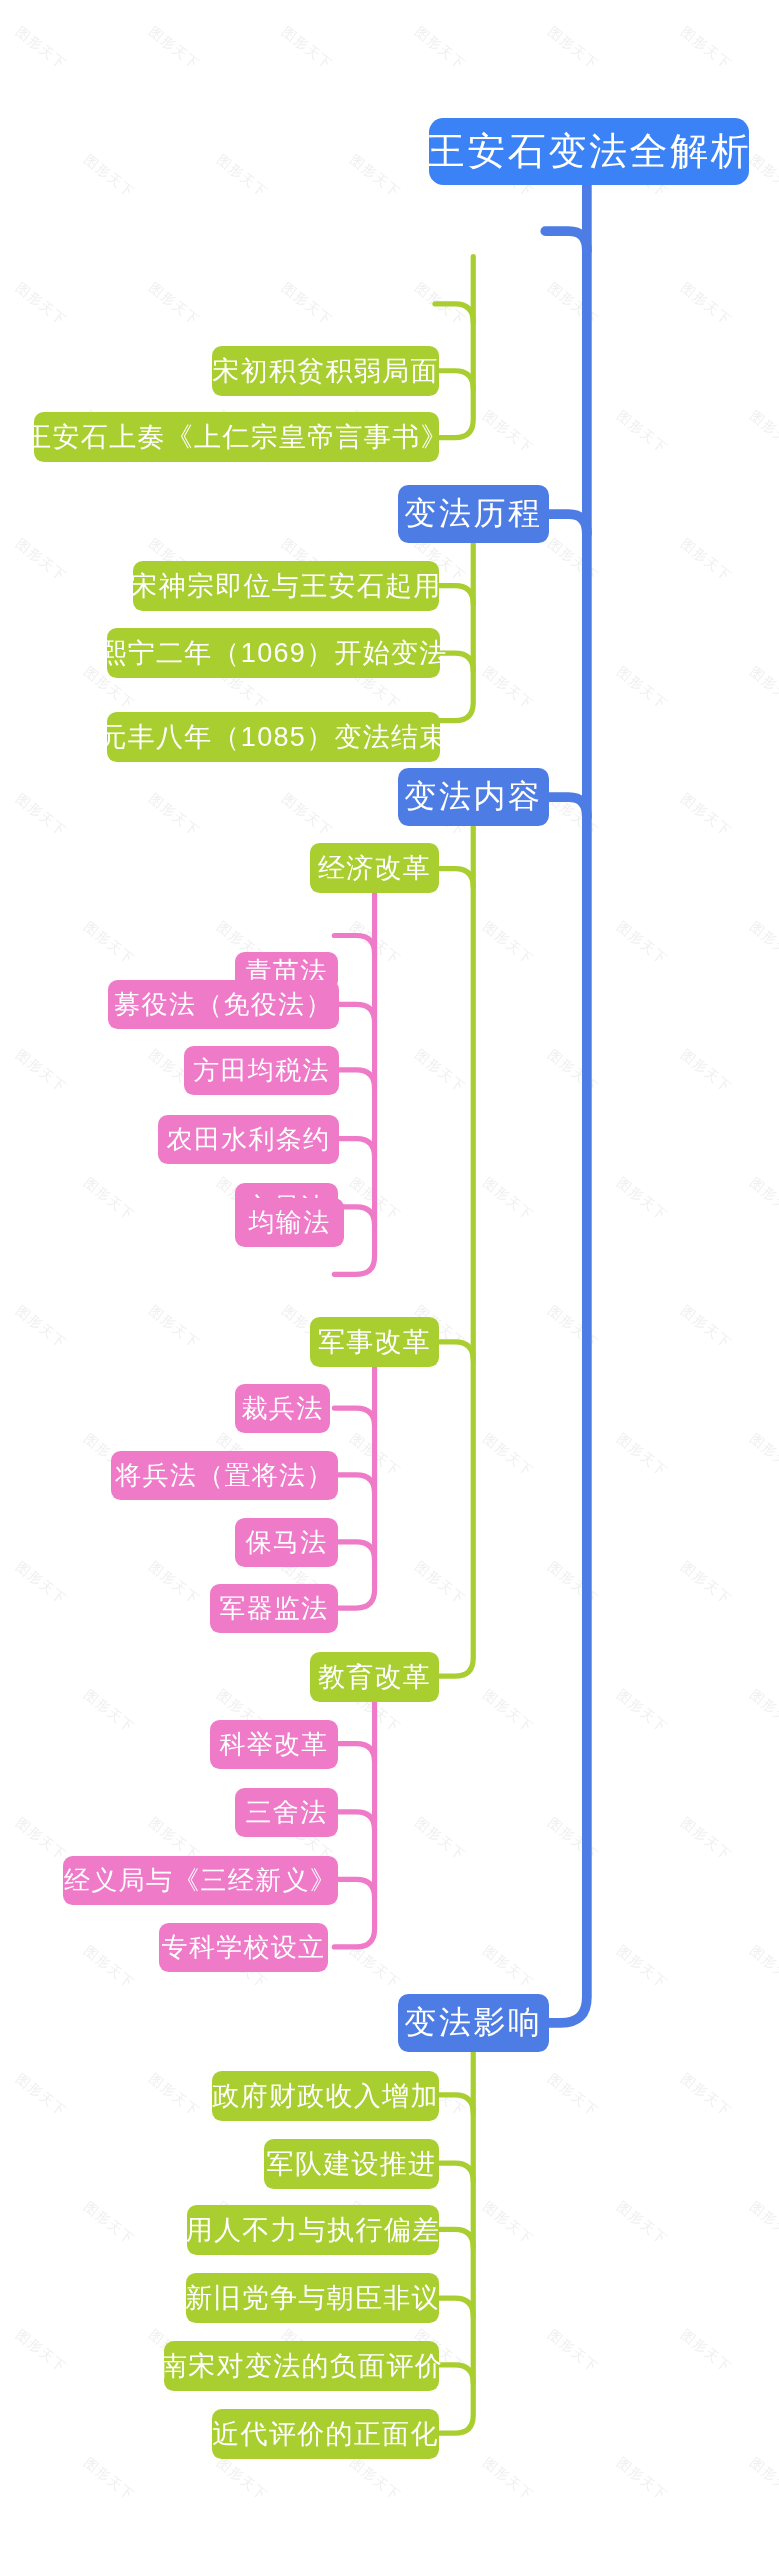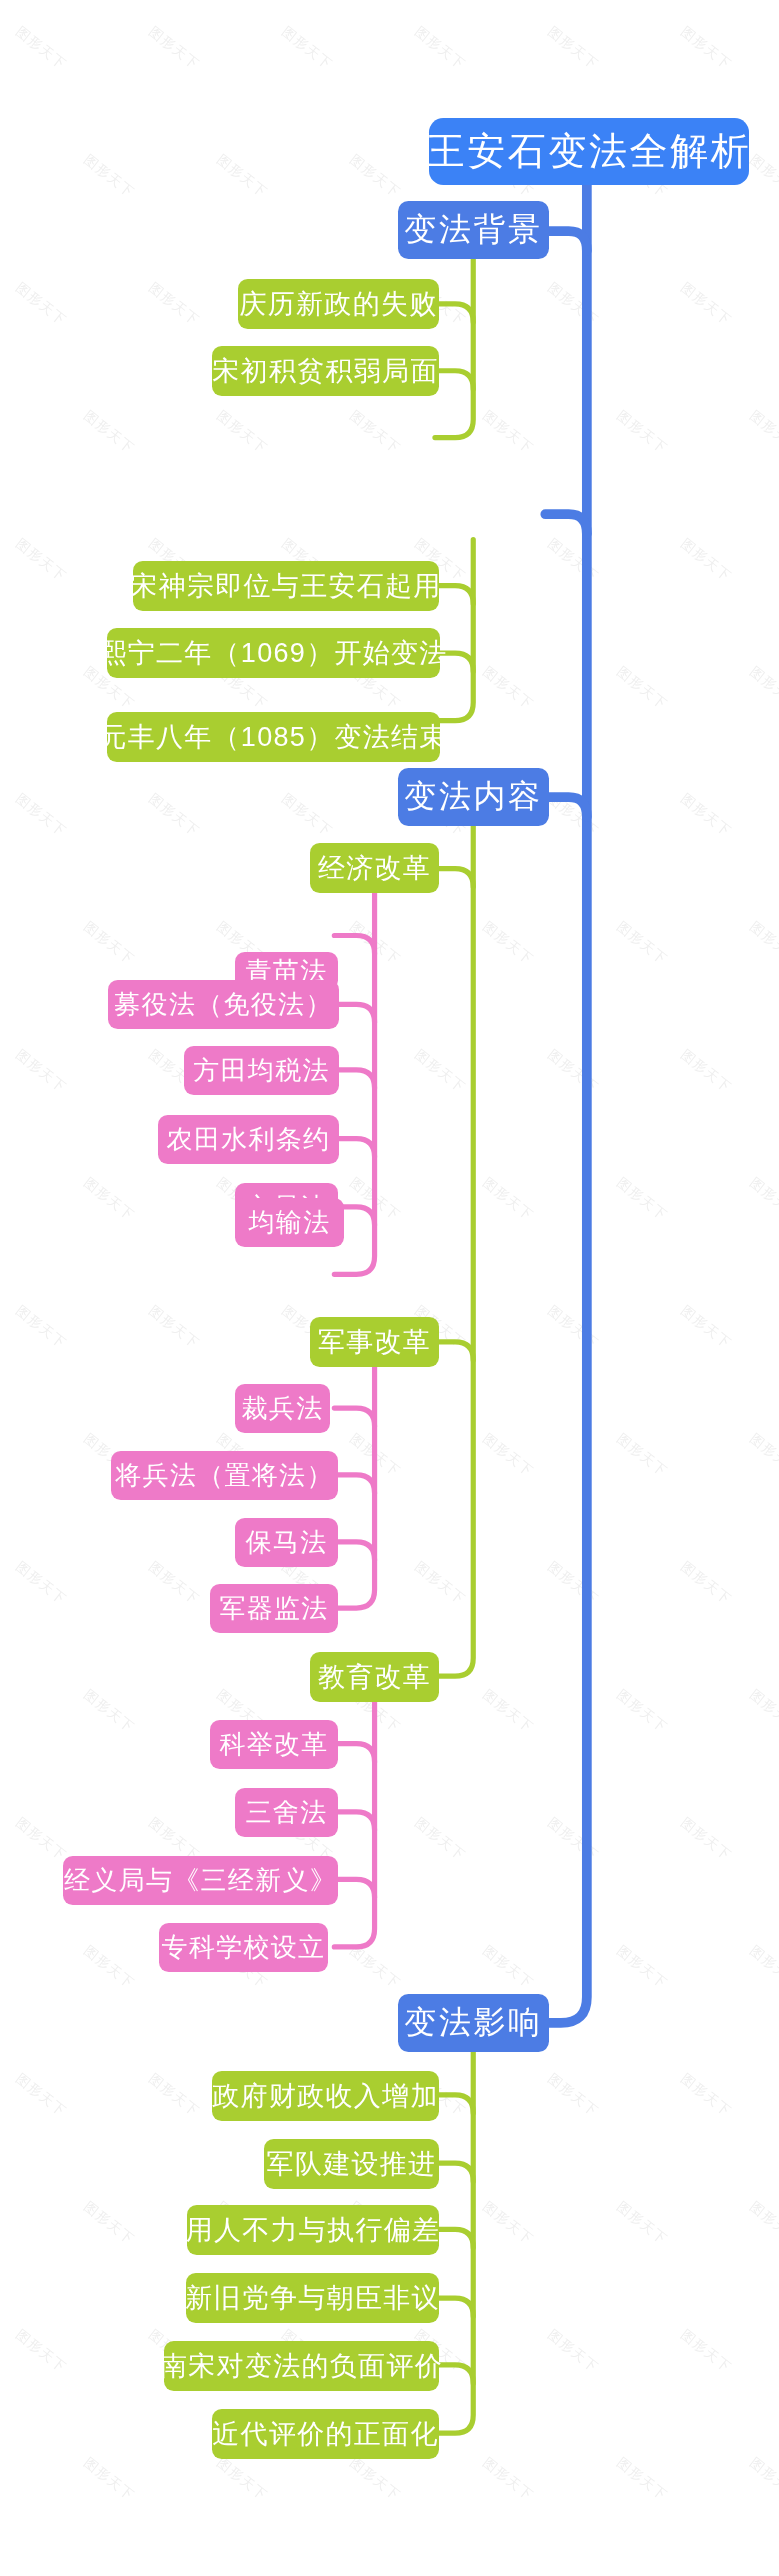--- a/index.html
+++ b/index.html
@@ -191,26 +191,26 @@
 
       <path d="M 577 2614 L 577 2970 Q 577 2998 549 2998 L 515 2998"></path>
       <path d="M 515 2685 L 549 2685 Q 577 2685 577 2713"></path>
       <path d="M 515 2790 L 549 2790 Q 577 2790 577 2818"></path>
       <path d="M 515 2894 L 549 2894 Q 577 2894 577 2922"></path>
     </g>
   </svg>
 
   <div class="node root" style="left:429px;top:118px;width:320px;height:67px;">王安石变法全解析</div>
 
-  <div class="node lvl1" style="left:398px;top:201px;width:151px;height:58px;">变法背景</div>
+  <div class="node lvl1" style="left:398px;top:485px;width:151px;height:58px;">变法历程</div>
   <div class="node lvl1" style="left:398px;top:768px;width:151px;height:58px;">变法内容</div>
   <div class="node lvl1" style="left:398px;top:1994px;width:151px;height:58px;">变法影响</div>
 
-  <div class="node lvl2" style="left:238px;top:279px;width:201px;height:50px;">庆历新政的失败</div>
   <div class="node lvl2" style="left:212px;top:346px;width:227px;height:50px;">宋初积贫积弱局面</div>
+  <div class="node lvl2" style="left:34px;top:412px;width:405px;height:50px;">王安石上奏《上仁宗皇帝言事书》</div>
 
   <div class="node lvl2" style="left:133px;top:561px;width:306px;height:50px;">宋神宗即位与王安石起用</div>
   <div class="node lvl2" style="left:107px;top:628px;width:333px;height:50px;">熙宁二年（1069）开始变法</div>
   <div class="node lvl2" style="left:107px;top:696px;width:333px;height:50px;margin-top:16px;">元丰八年（1085）变法结束</div>
 
   <div class="node lvl2" style="left:310px;top:843px;width:129px;height:50px;">经济改革</div>
   <div class="node lvl2" style="left:310px;top:1317px;width:129px;height:50px;">军事改革</div>
   <div class="node lvl2" style="left:310px;top:1652px;width:129px;height:50px;">教育改革</div>
 
   <div class="node lvl3" style="left:235px;top:952px;width:103px;height:38px;">青苗法</div>

